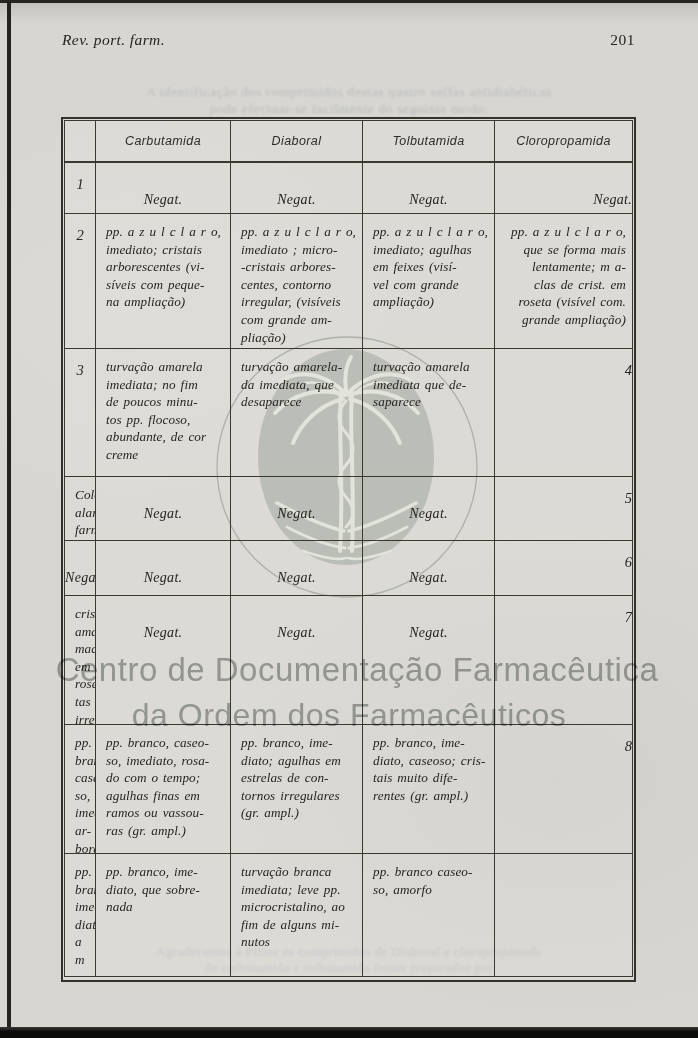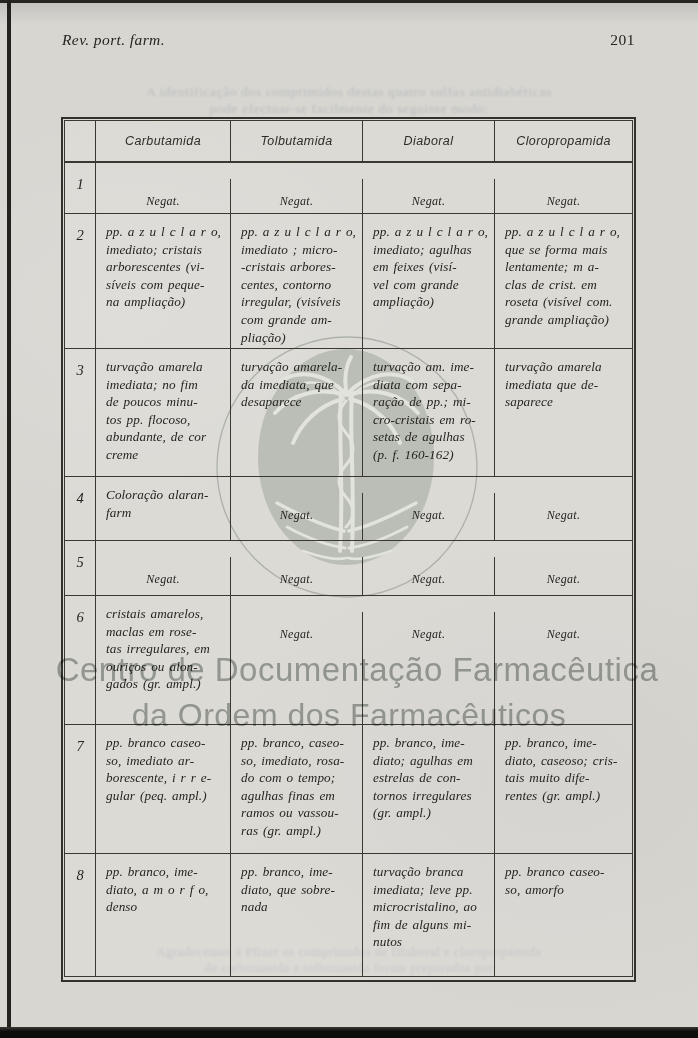--- a/index.html
+++ b/index.html
@@ -40,27 +40,27 @@
   .wm-line2{top:697px;font-size:32px;letter-spacing:.5px;}
   
   .table-outer{position:absolute;left:61px;top:117px;width:575px;height:865px;
     border:2px solid #33312b;box-sizing:border-box;z-index:2;background:rgba(255,255,255,.10);font-style:italic;}
   .table-inner{border:1px solid #3a382f;margin:1px;height:calc(100% - 4px);box-sizing:border-box;}
   .grid{display:grid;height:100%;
     grid-template-columns:31px 135px 132px 132px auto;
     grid-template-rows:42px 51px 135px 128px 64px 55px 129px 129px auto;}
   .cell{border-right:1.4px solid #3a382f;border-bottom:1.3px solid #3a382f;
     box-sizing:border-box;overflow:hidden;}
-  .grid > .cell:nth-child(5n){border-right:none;}
+  .grid > .cell:nth-child(5n){border-right:none;text-align:right;}
   .grid > .cell:nth-child(n+41){border-bottom:none;}
   .head{display:flex;align-items:center;justify-content:center;
     font-family:"Liberation Sans", sans-serif;font-size:12.5px;letter-spacing:.4px;
     color:#2e2c27;border-bottom-width:2.2px;}
   .num{text-align:center;padding-top:13px;font-size:14.5px;}
-  .c-neg{text-align:center;padding-top:15px;font-size:12px;letter-spacing:.3px;margin-top:16px;}
+  .c-neg{text-align:center;padding-top:29px;font-size:14px;letter-spacing:.3px;}
   .c-text{white-space:pre-line;font-size:13.2px;line-height:17.6px;
     padding:9px 6px 4px 10px;word-spacing:1.5px;letter-spacing:.1px;}
 </style>
 </head>
 <body>
 
 <div class="page">
   <div class="top-shade"></div>
   <div class="edge-top"></div>
   <div class="edge-left"></div>
@@ -101,22 +101,22 @@
       <path d="M176 216 C156 223 140 225 133 223" stroke-width="2.5"></path>
     </g>
   </svg>
 
   <div class="table-outer">
     <div class="table-inner">
       <div class="grid">
 
         <div class="cell head"></div>
         <div class="cell head">Carbutamida</div>
+        <div class="cell head">Diaboral</div>
         <div class="cell head">Tolbutamida</div>
-        <div class="cell head">Diaboral</div>
         <div class="cell head">Cloropropamida</div>
 
         <div class="cell num">1</div>
         <div class="cell c-neg">Negat.</div>
         <div class="cell c-neg">Negat.</div>
         <div class="cell c-neg">Negat.</div>
         <div class="cell c-neg">Negat.</div>
 
         <div class="cell num">2</div>
         <div class="cell c-text">pp. a z u l c l a r o,
@@ -146,26 +146,20 @@
         <div class="cell num">3</div>
         <div class="cell c-text">turvação amarela
 imediata; no fim
 de poucos minu-
 tos pp. flocoso,
 abundante, de cor
 creme</div>
         <div class="cell c-text">turvação amarela-
 da imediata, que
 desaparece</div>
-        <div class="cell c-text">turvação am. ime-
-diata com sepa-
-ração de pp.; mi-
-cro-cristais em ro-
-setas de agulhas
-(p. f. 160-162)</div>
         <div class="cell c-text">turvação amarela
 imediata que de-
 saparece</div>
 
         <div class="cell num">4</div>
         <div class="cell c-text">Coloração alaran-
 farm</div>
         <div class="cell c-neg">Negat.</div>
         <div class="cell c-neg">Negat.</div>
         <div class="cell c-neg">Negat.</div>

